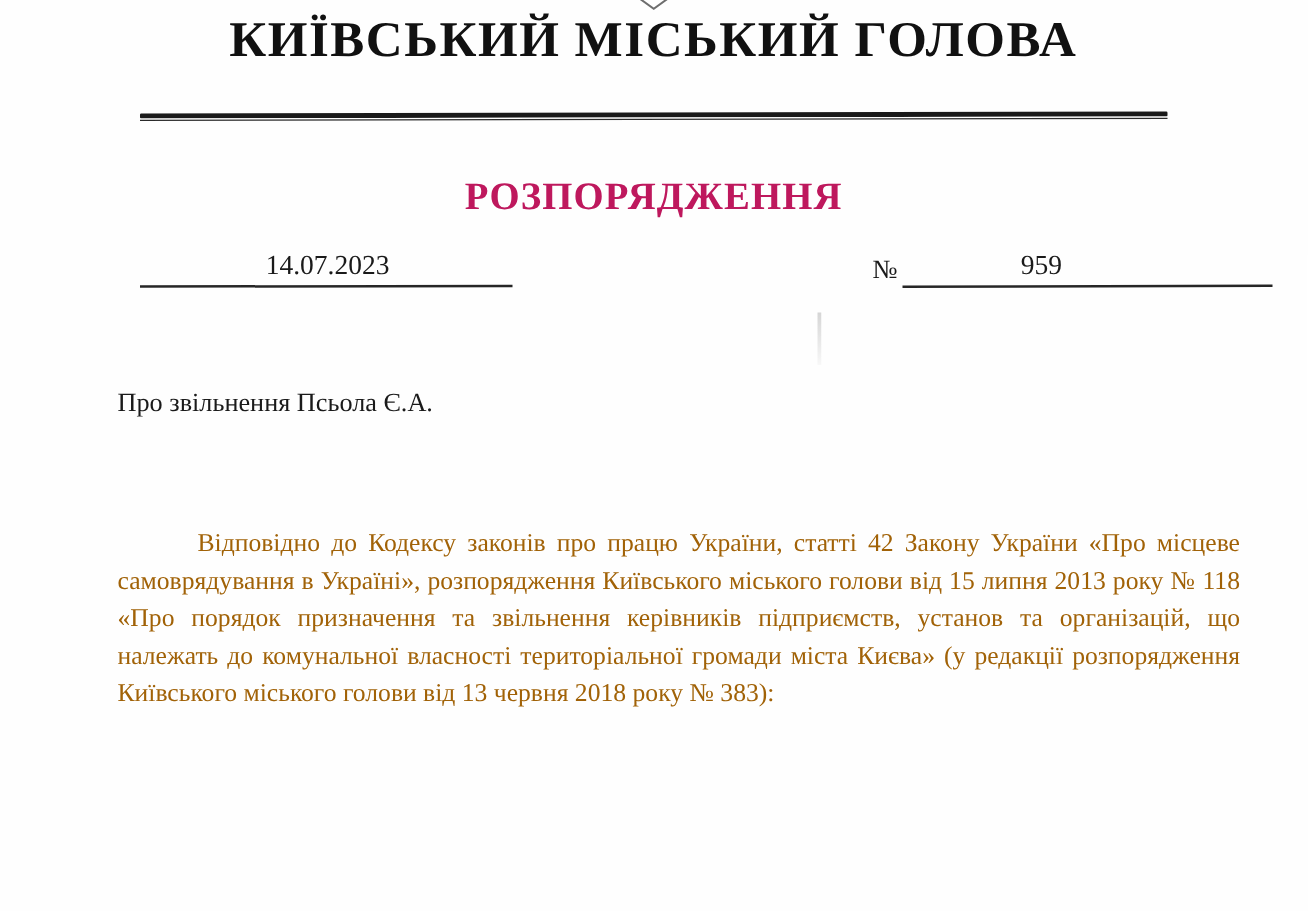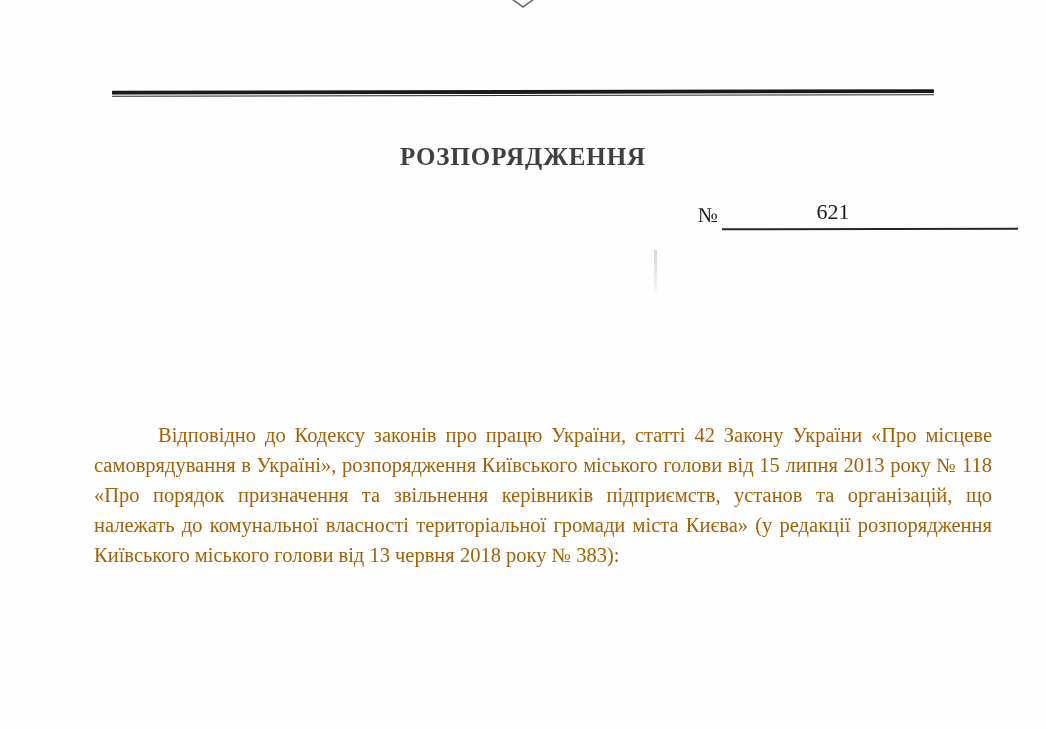--- a/index.html
+++ b/index.html
@@ -80,24 +80,24 @@
   .doctype {
     position: absolute;
     top: 142px;
     left: 0;
     width: 100%;
     text-align: center;
   }
   .doctype-text {
     display: inline-block;
     font-weight: 700;
-    font-size: 25px;
+    font-size: 31px;
     line-height: 30px;
     letter-spacing: 0.9px;
-    color: #404040;
+    color: #be185d;
   }
 
   
   .meta-date {
     position: absolute;
     top: 198px;
     left: 112px;
     width: 300px;
   }
   .meta-date .value {
@@ -197,40 +197,48 @@
 <body>
 
 <div class="page">
 
   <div class="ornament">
     <svg width="54" height="22" viewBox="0 0 54 22" aria-hidden="true">
       <path d="M2 1 L27 19 L52 1" fill="none" stroke="#6e6e6e" stroke-width="1.6"></path>
     </svg>
   </div>
 
+  <div class="masthead">
+    <div class="masthead-title">КИЇВСЬКИЙ МІСЬКИЙ ГОЛОВА</div>
+  </div>
 
   <div class="rule-wrap">
     <div class="rule-thick"></div>
     <div class="rule-gap"></div>
     <div class="rule-thin"></div>
   </div>
 
   <div class="doctype">
     <div class="doctype-text">РОЗПОРЯДЖЕННЯ</div>
   </div>
 
+  <div class="meta-date">
+    <span class="value">14.07.2023</span>
+    <div class="underline"></div>
+  </div>
 
   <div class="meta-number">
     <span class="numero">№</span>
     <div class="numfield">
-      <span class="value">621</span>
+      <span class="value">959</span>
       <div class="underline"></div>
     </div>
   </div>
 
   <div class="artifact"></div>
 
+  <div class="subject">Про звільнення Псьола Є.А.</div>
 
   <div class="body">
     <p class="para"><span class="indent"></span><span>Відповідно до Кодексу законів про працю України, статті 42 Закону України «Про місцеве самоврядування в Україні», розпорядження Київського міського голови від 15 липня 2013 року № 118 «Про порядок призначення та звільнення керівників підприємств, установ та організацій, що належать до комунальної власності територіальної громади міста Києва» (у редакції розпорядження Київського міського голови від 13 червня 2018 року № 383):</span></p>
   </div>
 
 </div>
 
 </body></html>

